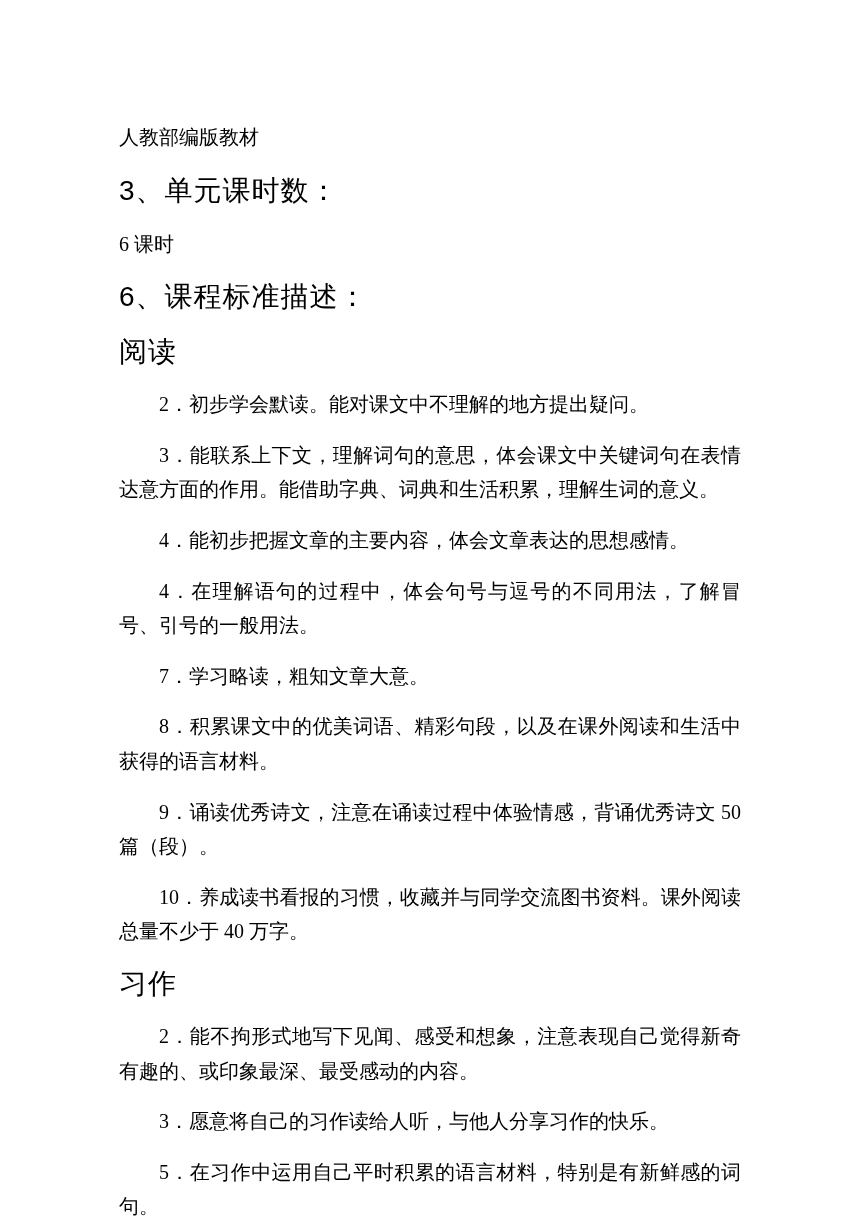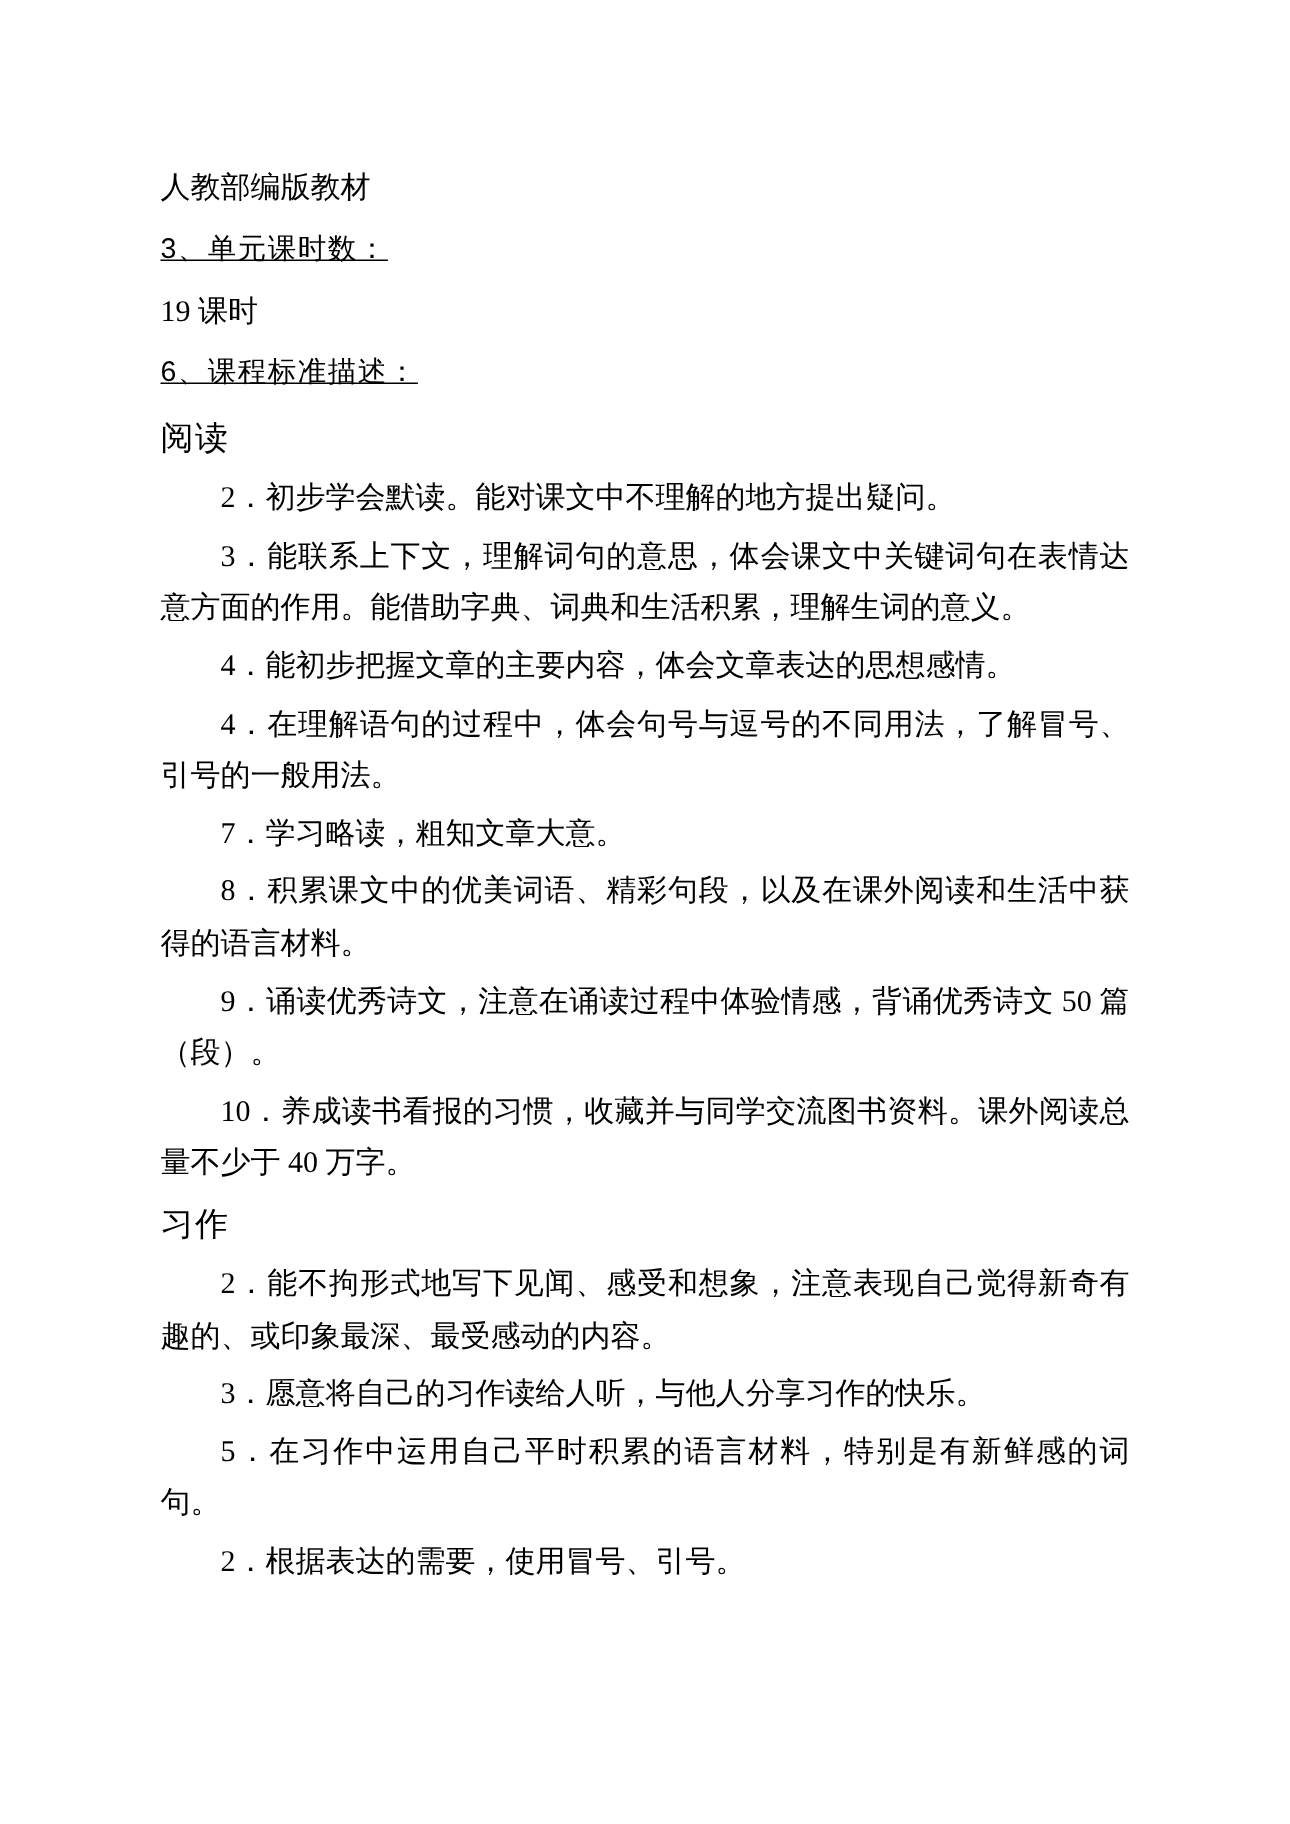--- a/index.html
+++ b/index.html
@@ -10,60 +10,59 @@
     height: 1216px;
     background: #ffffff;
     box-sizing: border-box;
     padding: 104px 103px 0 103px;
     color: #000000;
     font-family: "Liberation Serif", "DejaVu Serif", serif;
     font-size: 20px;
     line-height: 34.6px;
     overflow: hidden;
   }
-  .page p, .page h2, .page h3 { margin: 4px; padding: 0; font-weight: normal; }
+  .page p, .page h2, .page h3 { margin: 16px; padding: 0; font-weight: normal; }
 
   .note {
     margin-left: 97px;
   }
   .heading {
     font-family: "Liberation Sans", "DejaVu Sans", sans-serif;
     font-weight: bold;
-    font-size: 19px;
+    font-size: 28px;
     line-height: 40px;
     margin: 4px 0 2px 85px;
     letter-spacing: 1px;
-    text-decoration: underline;
   }
   .plain {
     margin: 2px 0 2px 97px;
   }
   .sub {
     font-family: "Liberation Serif", "DejaVu Serif", serif;
     font-weight: bold;
-    font-size: 22px;
+    font-size: 28px;
     line-height: 38px;
     margin: 4px 0 1px 100px;
     letter-spacing: 1px;
   }
   .item {
     text-indent: 40px;
     text-align: justify;
     text-justify: inter-ideograph;
   }
 </style>
 </head>
 <body>
 
 <div class="page">
 
   <p class="note">人教部编版教材</p>
 
   <h2 class="heading">3、单元课时数：</h2>
-  <p class="plain">19 课时</p>
+  <p class="plain">6 课时</p>
 
   <h2 class="heading">6、课程标准描述：</h2>
 
   <h3 class="sub">阅读</h3>
   <p class="item">2．初步学会默读。能对课文中不理解的地方提出疑问。</p>
   <p class="item">3．能联系上下文，理解词句的意思，体会课文中关键词句在表情达意方面的作用。能借助字典、词典和生活积累，理解生词的意义。</p>
   <p class="item">4．能初步把握文章的主要内容，体会文章表达的思想感情。</p>
   <p class="item">4．在理解语句的过程中，体会句号与逗号的不同用法，了解冒号、引号的一般用法。</p>
   <p class="item">7．学习略读，粗知文章大意。</p>
   <p class="item">8．积累课文中的优美词语、精彩句段，以及在课外阅读和生活中获得的语言材料。</p>

